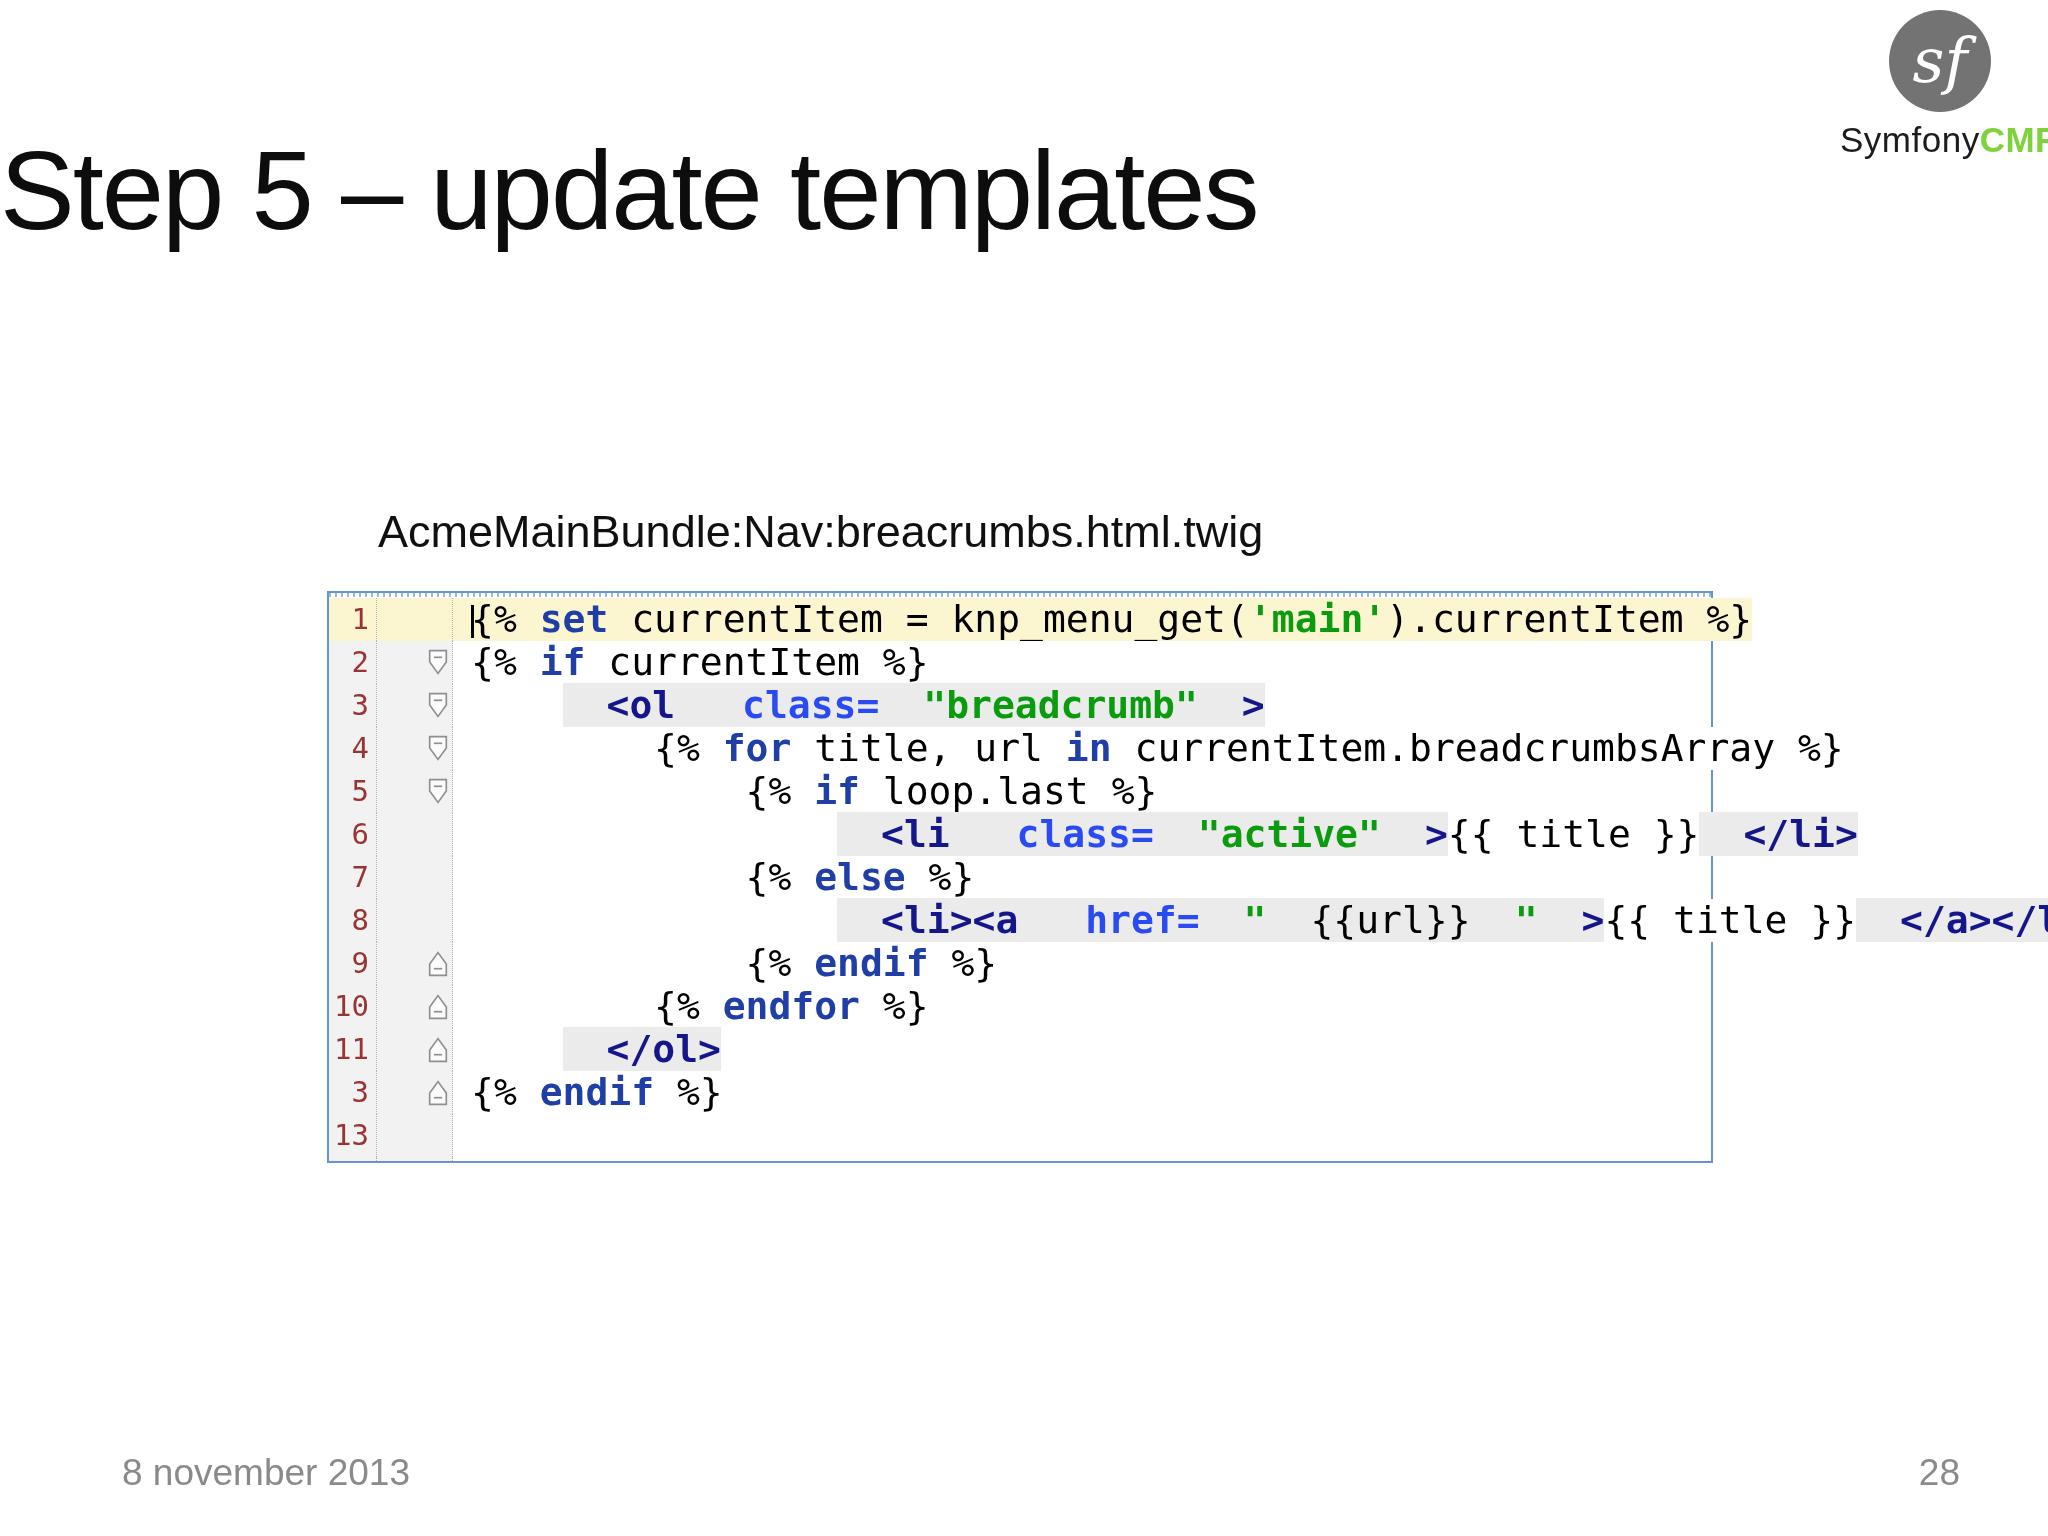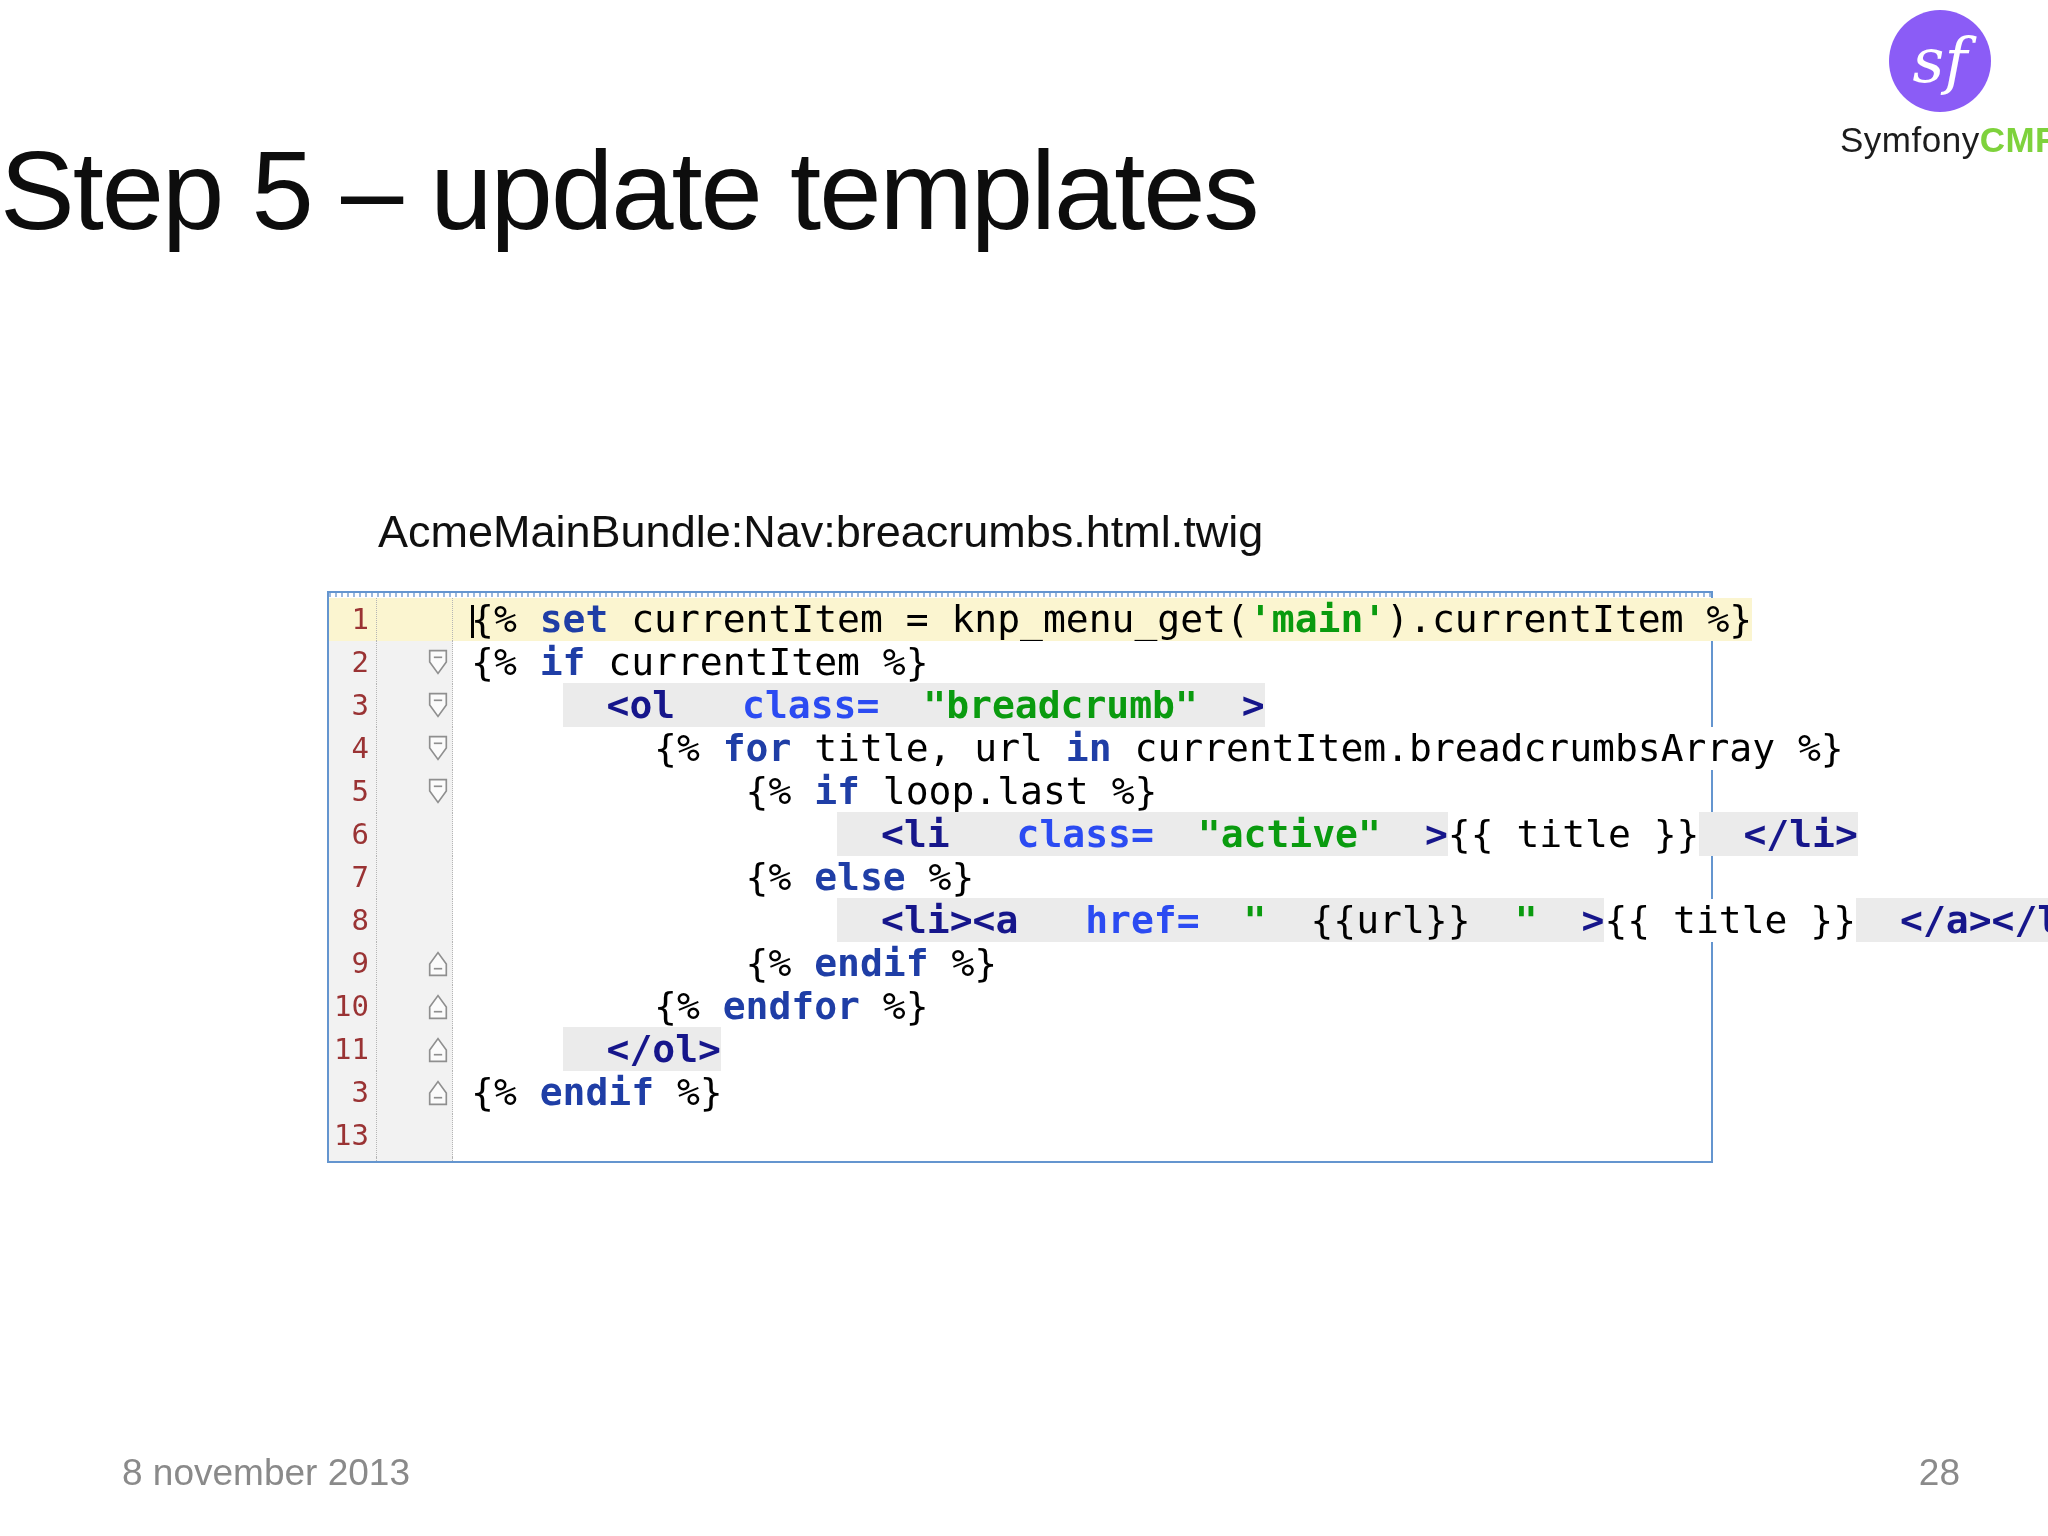--- a/index.html
+++ b/index.html
@@ -13,21 +13,21 @@
 
   .slide{position:absolute;inset:0;background:#fff;}
 
   
   .title{position:absolute;left:0;right:0;top:126px;text-align:left;
     font-size:112px;letter-spacing:-2px;color:#0d0d0d;font-weight:normal;}
 
   
   .logo{position:absolute;left:1840px;top:10px;width:200px;text-align:center;}
   .logo-circle{display:inline-block;width:102px;height:102px;border-radius:50%;
-    background:#8b5cf6;position:relative;text-align:center;}
+    background:#737373;position:relative;text-align:center;}
   .logo-sf{position:absolute;left:0;right:0;top:8px;color:#fff;
     font-family:"DejaVu Serif",serif;font-style:italic;font-size:62px;line-height:86px;}
   .logo-word{margin-top:4px;font-size:35px;color:#1c1c1c;letter-spacing:0.5px;}
   .logo-word .cmf{color:var(--green);font-weight:bold;}
 
   
   .filename{position:absolute;left:378px;top:506px;font-size:45px;color:#101010;}
 
   
   .editor{position:absolute;left:327px;top:591px;width:1386px;height:572px;

